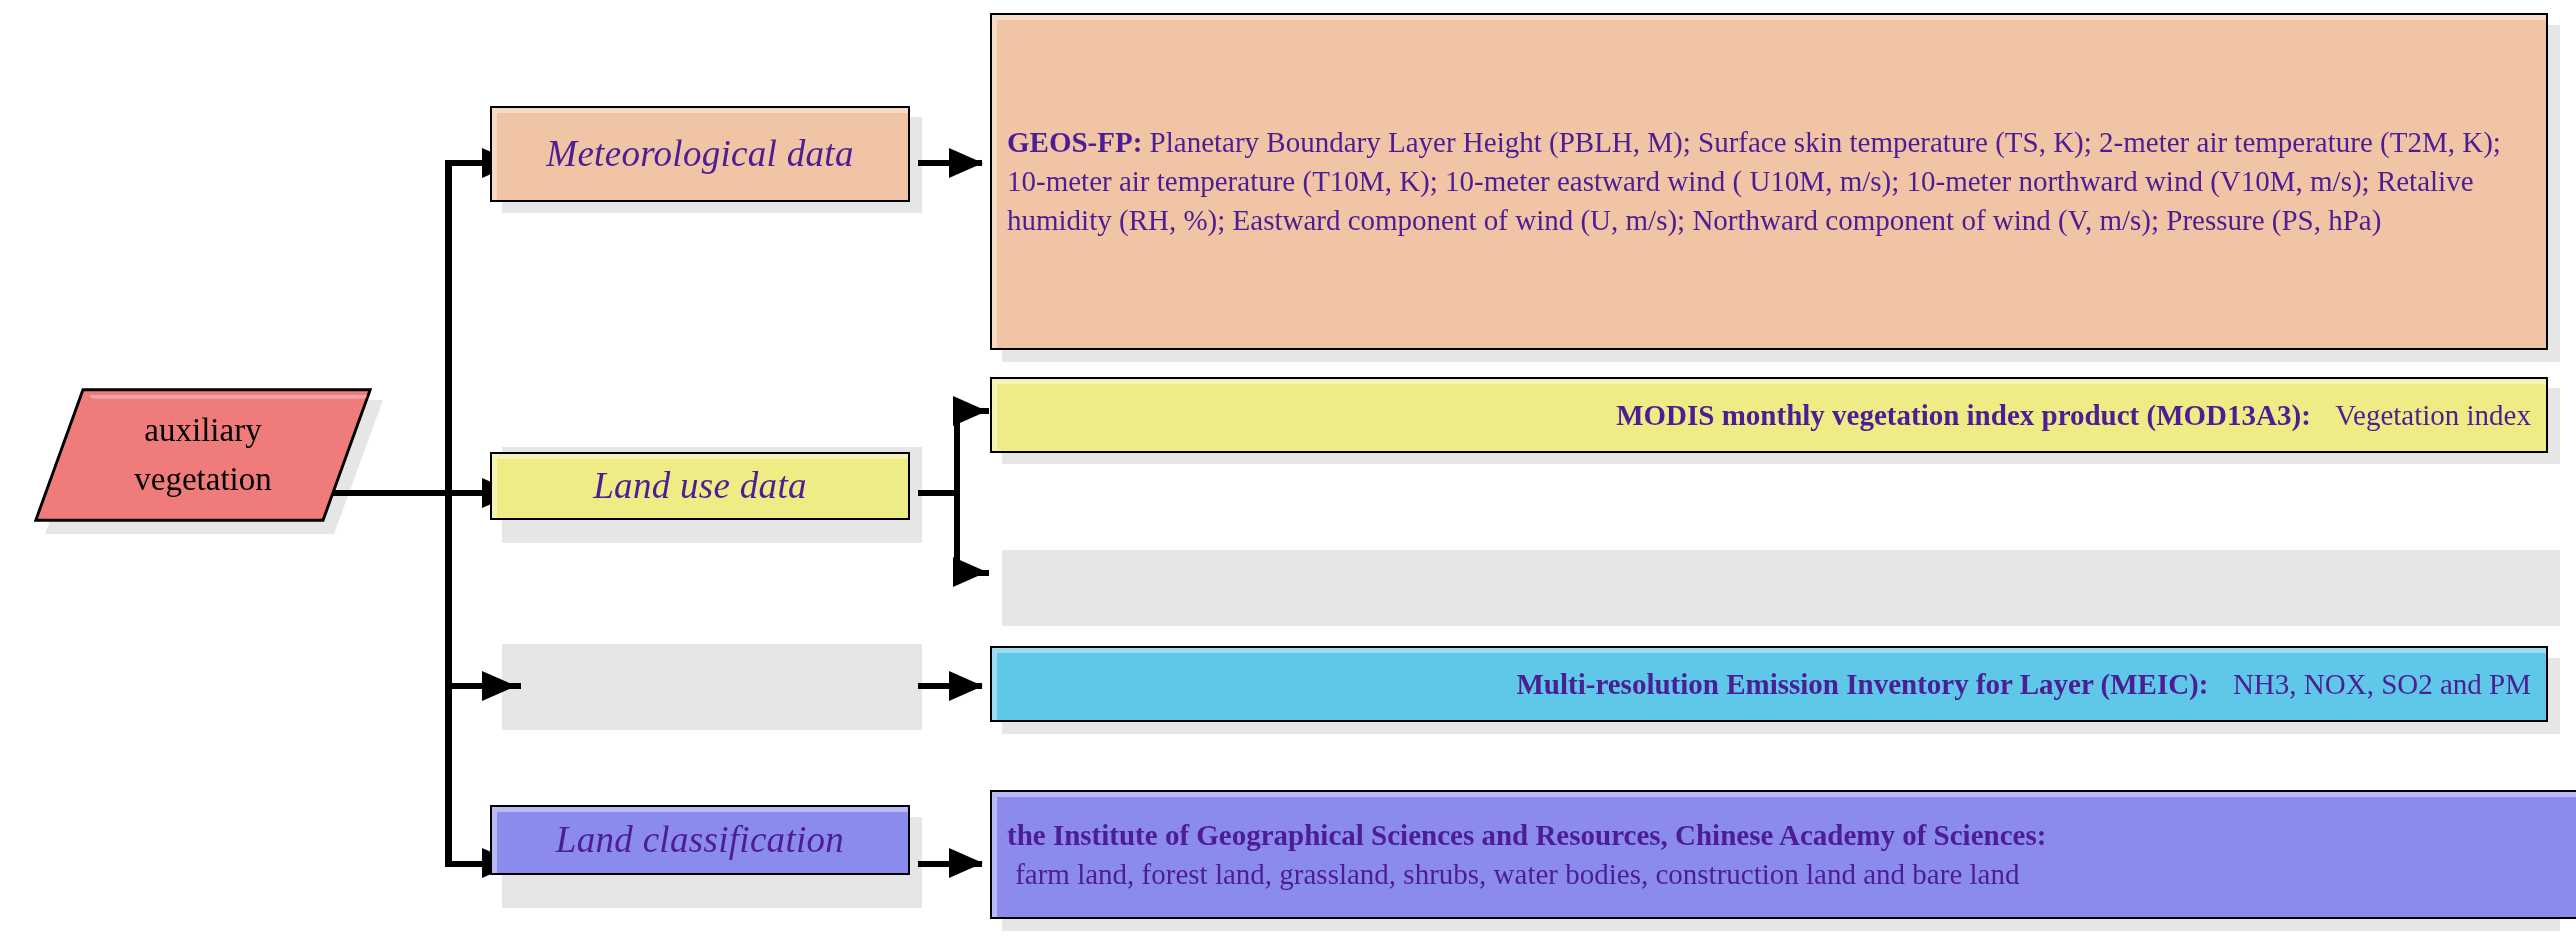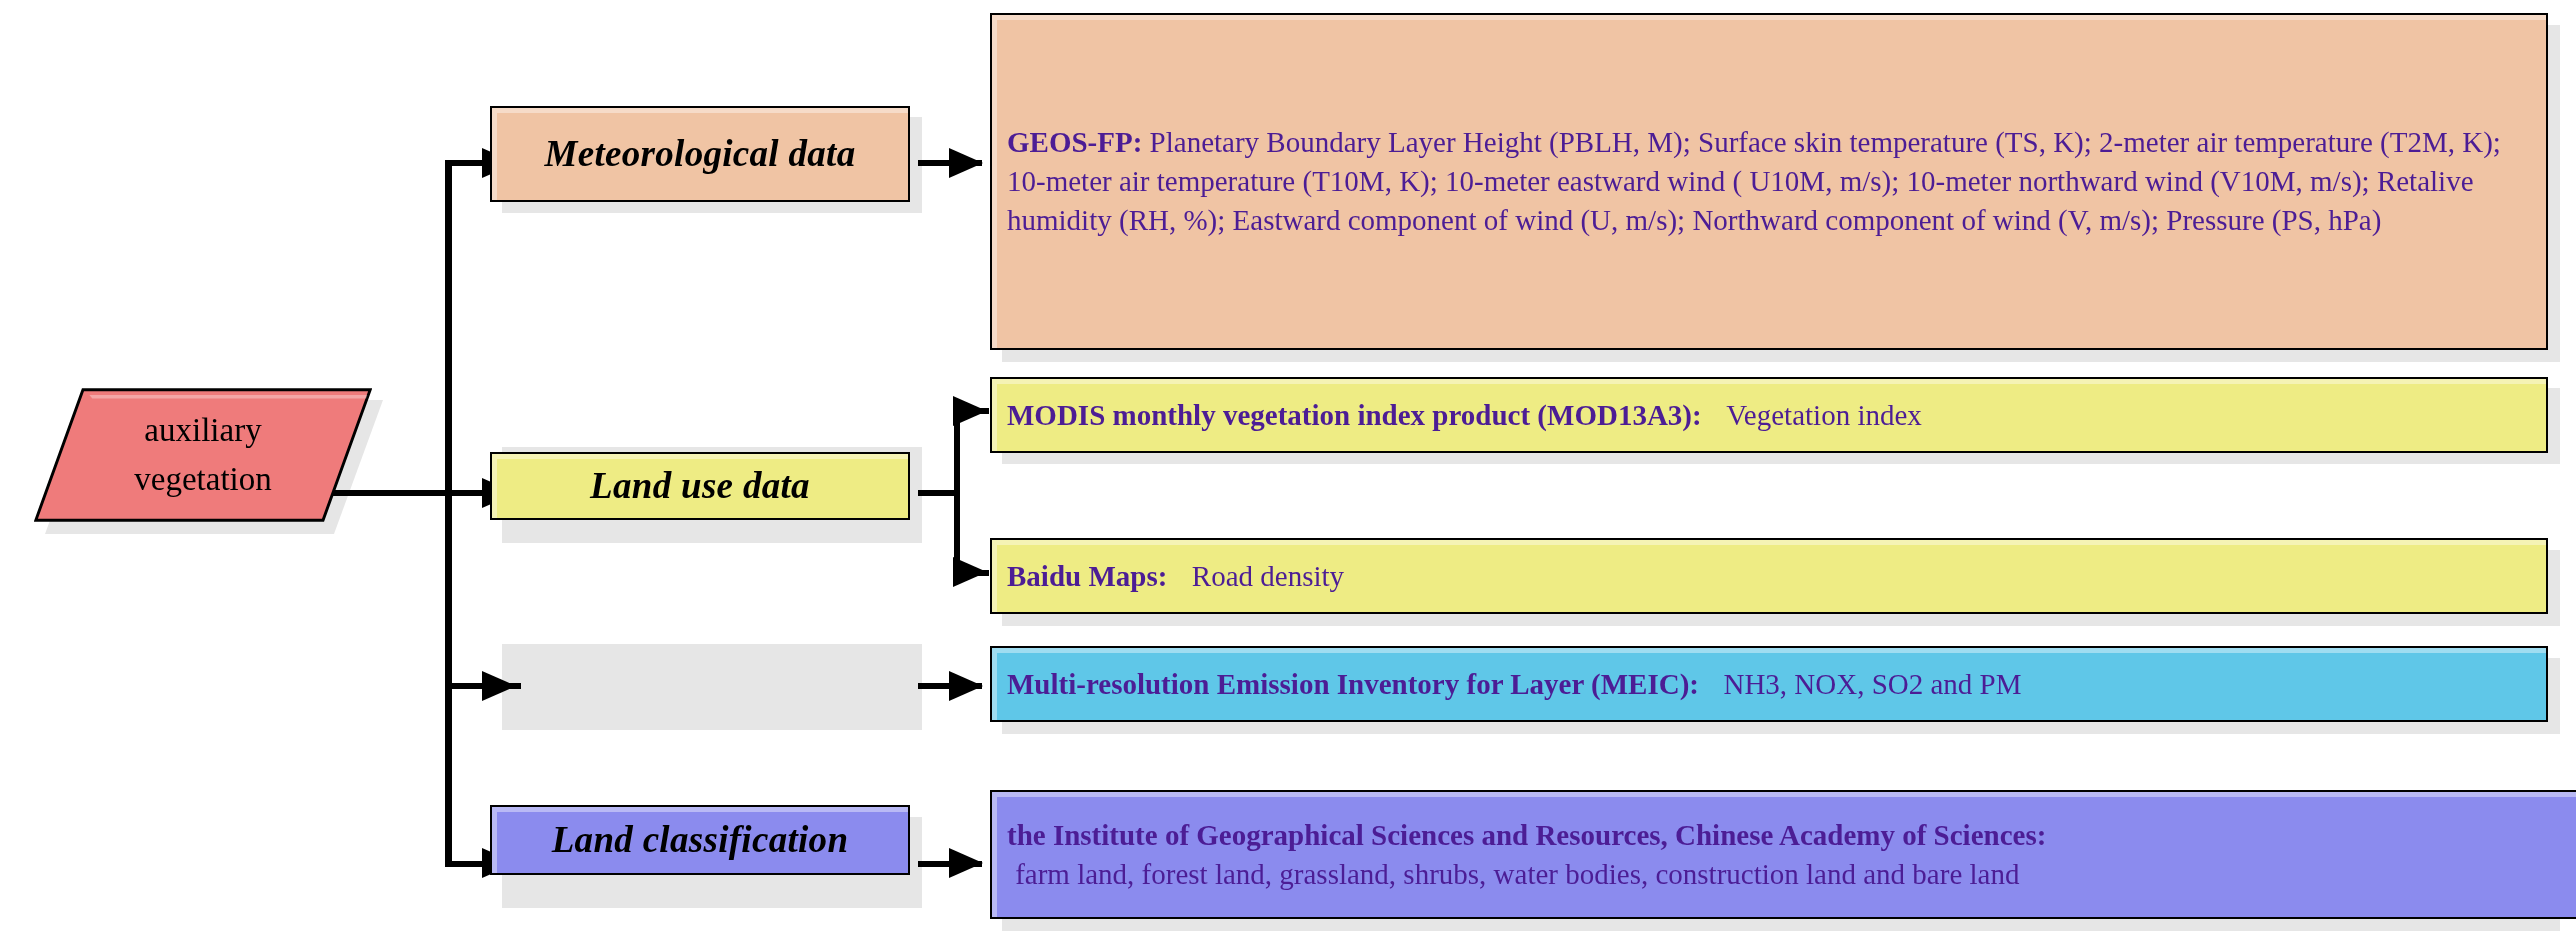--- a/index.html
+++ b/index.html
@@ -41,42 +41,42 @@
 
   
   .label-box{
     justify-content:center;
     text-align:center;
   }
   .label-box .txt{
     position:relative;
     z-index:2;
     font-style:italic;
-    font-weight:bold;
+    font-weight:normal;
     font-size:37px;
     line-height:1.05;
-    color:#000000;
+    color:#4c1d95;
     letter-spacing:0.3px;
     white-space:nowrap;
     text-align:right;
   }
 
   
   .content-box{
     padding:0 15px;
   }
   .content-box .body{
     position:relative;
     z-index:2;
     width:100%;
     color:#4c1d95;
     font-size:29px;
     line-height:1.34;
   }
-  .content-box .body.centered{ text-align:left; }
+  .content-box .body.centered{ text-align:right; }
   .bold{ font-weight:bold; }
   .gap{ display:inline-block; width:24.5px; }
 
   
   #param-shadow{
     position:absolute;
     z-index:1;
   }
   #param-shadow .pshape{
     width:100%;height:100%;
@@ -195,25 +195,20 @@
   </div>
 
   <div class="shadow" style="left:1002px;top:388px;width:1558px;height:76px;"></div>
   <div class="box content-box" style="left:990px;top:377px;width:1558px;height:76px;background:#eeec84;">
     <div class="body centered">
       <span class="bold">MODIS monthly vegetation index product (MOD13A3):</span><span class="gap"></span><span>Vegetation index</span>
     </div>
   </div>
 
   <div class="shadow" style="left:1002px;top:550px;width:1558px;height:76px;"></div>
-  <div class="box content-box" style="left:990px;top:538px;width:1558px;height:76px;background:#eeec84;">
-    <div class="body centered">
-      <span class="bold">Baidu Maps:</span><span class="gap"></span><span>Road density</span>
-    </div>
-  </div>
 
   <div class="shadow" style="left:1002px;top:658px;width:1558px;height:76px;"></div>
   <div class="box content-box" style="left:990px;top:646px;width:1558px;height:76px;background:#5fc7e8;">
     <div class="body centered">
       <span class="bold">Multi-resolution Emission Inventory for Layer (MEIC):</span><span class="gap"></span><span>NH3, NOX, SO2 and PM</span>
     </div>
   </div>
 
   <div class="shadow" style="left:1002px;top:802px;width:1558px;height:129px;"></div>
   <div class="box content-box" style="left:990px;top:790px;width:1761px;height:129px;background:#8b8bee;">

